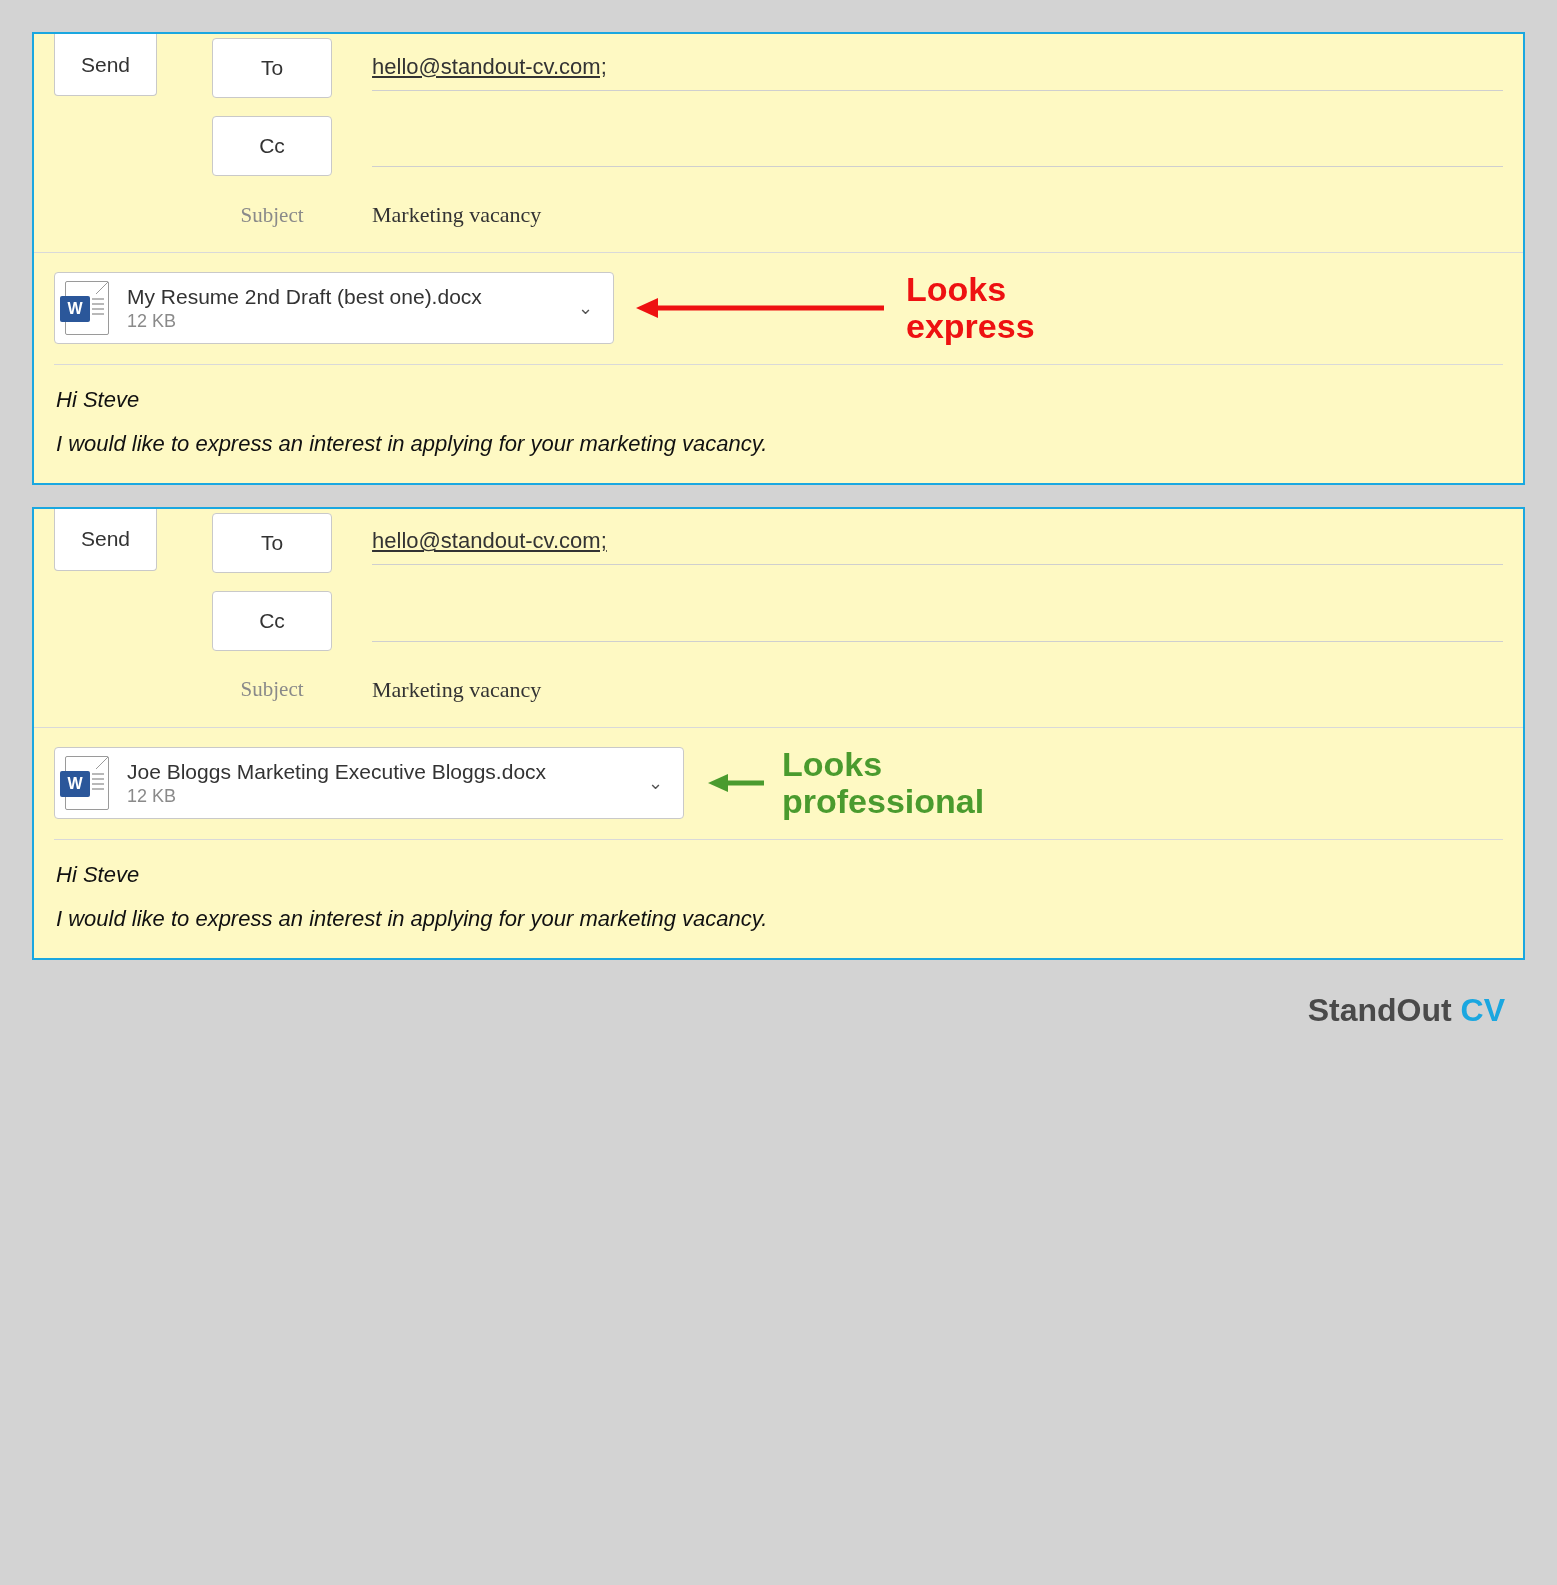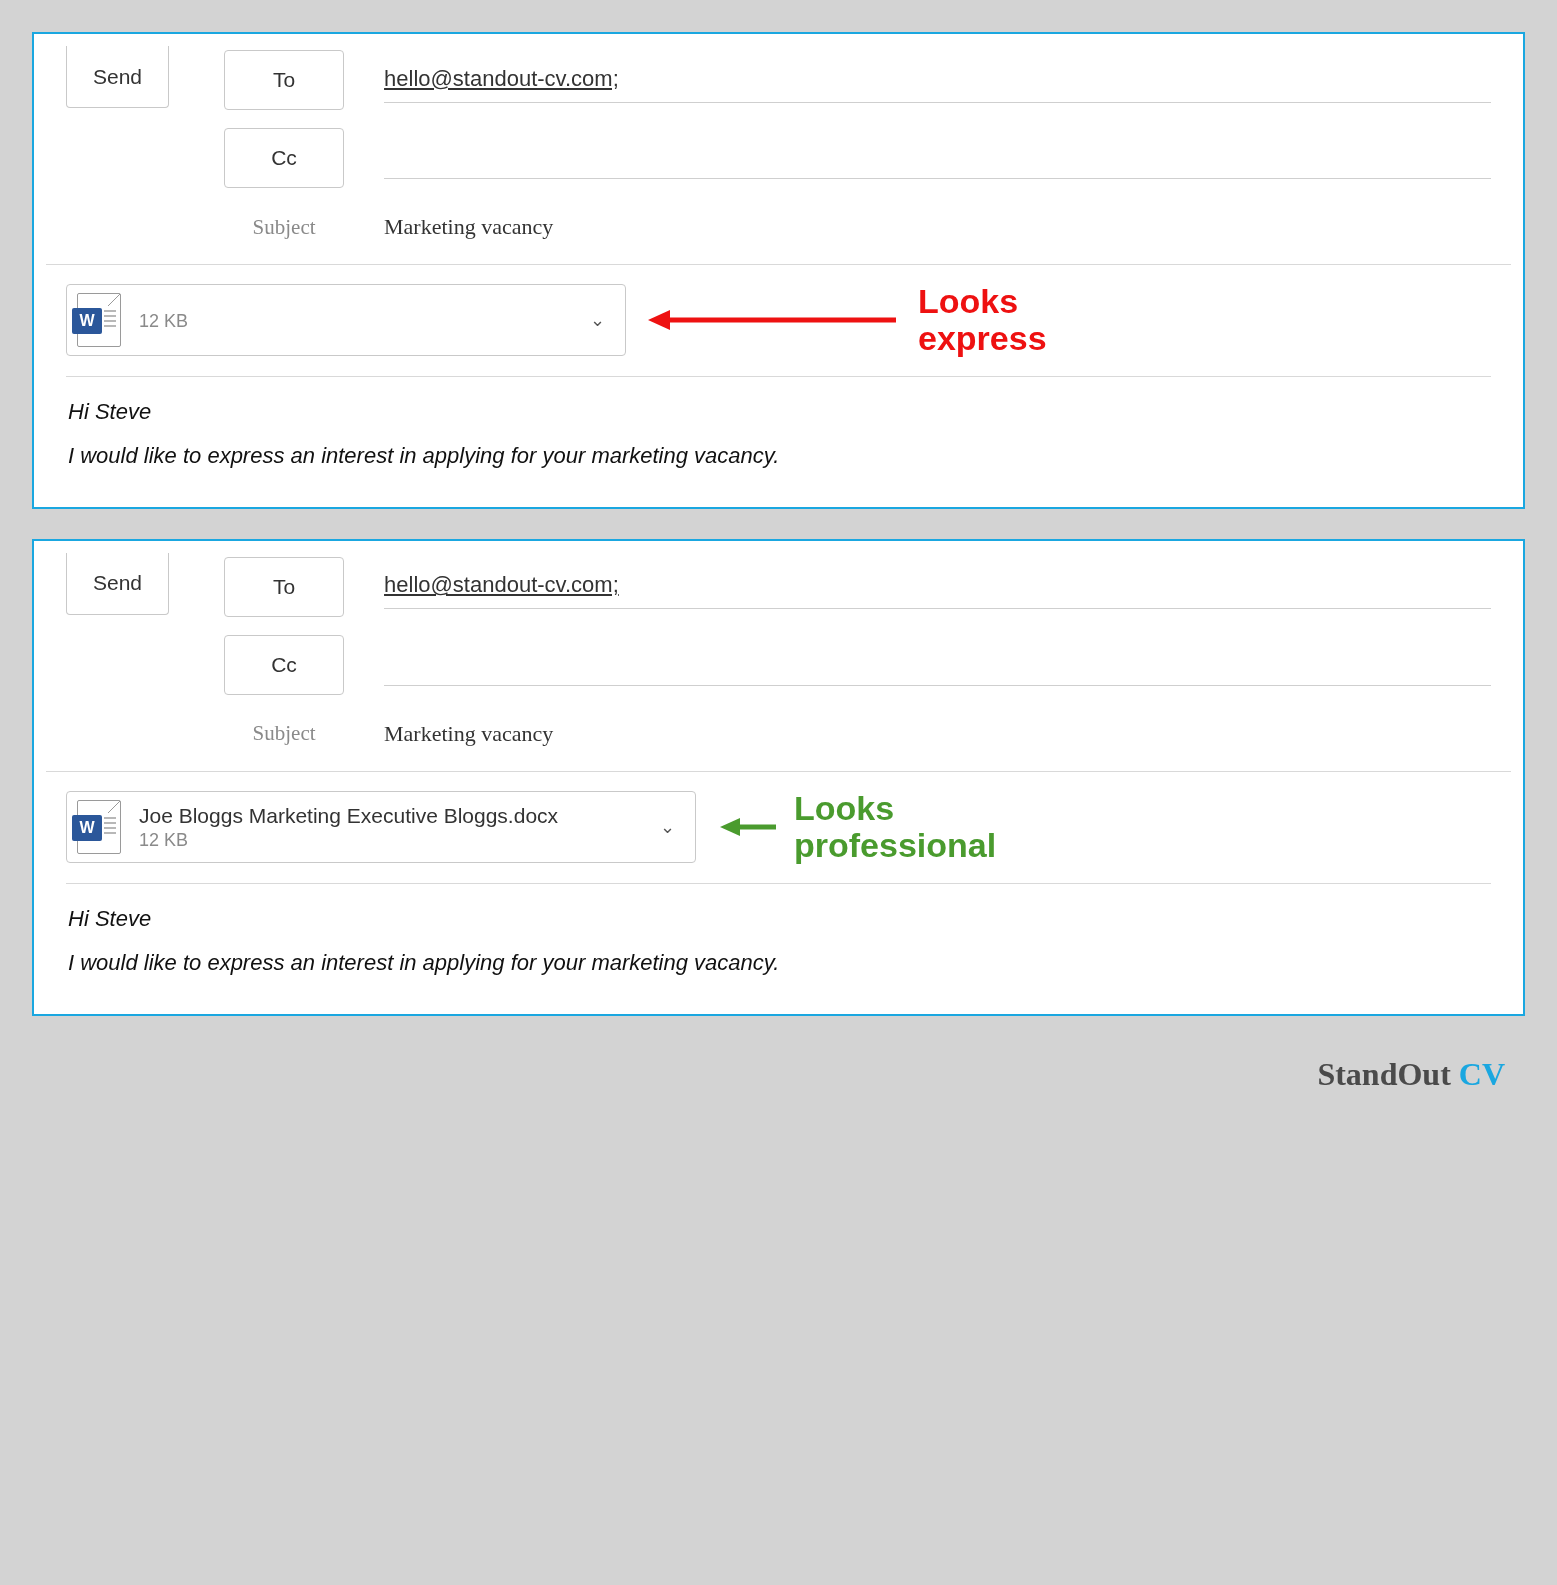--- a/index.html
+++ b/index.html
@@ -6,25 +6,25 @@
   body {
     margin: 0;
     padding: 32px;
     background: #d3d3d3;
     font-family: "Segoe UI", Arial, sans-serif;
     font-size: 18px;
     color: #222;
     width: 1557px;
   }
   .email-panel {
-    background: #ffffff;
+    background: #fef9c3;
     border: 2px solid #1aa7e0;
-    margin-bottom: 30px;
+    margin-bottom: 22px;
     position: relative;
-    padding: 12px;
+    padding: 0;
   }
   .header-area {
     display: flex;
     align-items: flex-start;
     padding: 0 20px 0 20px;
   }
   .send-btn {
     border: 1px solid #c9c9c9;
     border-top: none;
     border-radius: 0 0 4px 4px;
@@ -146,21 +146,20 @@
   }
   .body-area p { margin: 18px 0 0 0; }
   .body-area .greeting { margin-top: 12px; }
   .divider2 { border-top:1px solid #d9d9d9; margin:6px 20px 0 20px; }
   .footer-brand {
     text-align:right;
     font-size:32px;
     font-weight:700;
     color:#4a4a4a;
     padding: 10px 20px 0 0;
-    font-family: Liberation Serif, serif;
   }
   .footer-brand .cv { color:#1aa7e0; font-weight:800; }
 </style>
 </head>
 <body>
 
 <div class="email-panel">
   <div class="header-area">
     <div class="send-btn">Send</div>
     <div class="fields-col">
@@ -185,20 +184,21 @@
       <div class="word-icon">
         <div class="doc-lines">
             <span></span>
             <span></span>
             <span></span>
             <span></span>
           </div>
         <div class="word-w">W</div>
       </div>
       <div class="attach-text">
+        <div class="attach-name">My Resume 2nd Draft (best one).docx</div>
         <div class="attach-size">12 KB</div>
       </div>
       <div class="chevron">⌄</div>
     </div>
 
     <div class="arrow-anno arrow-red" style="margin-left:20px;">
       <svg class="arrow-svg" width="260" height="40">
         <line x1="20" y1="20" x2="250" y2="20" stroke="#e11" stroke-width="5"></line>
         <polygon points="2,20 24,10 24,30" fill="#e11"></polygon>
       </svg>

